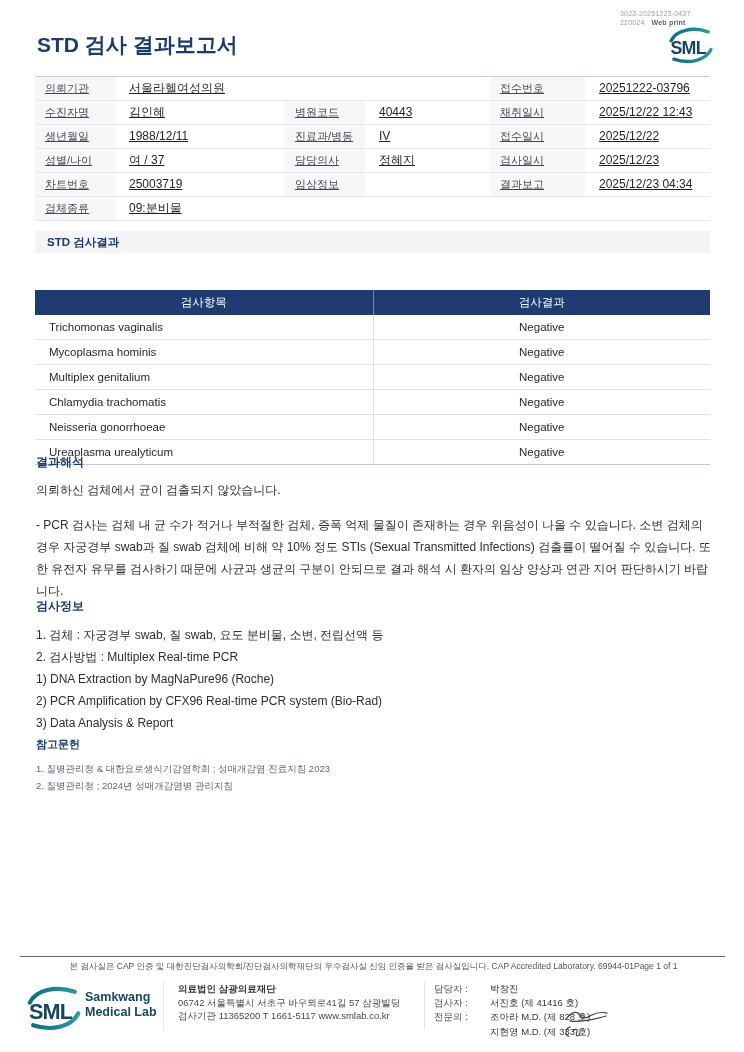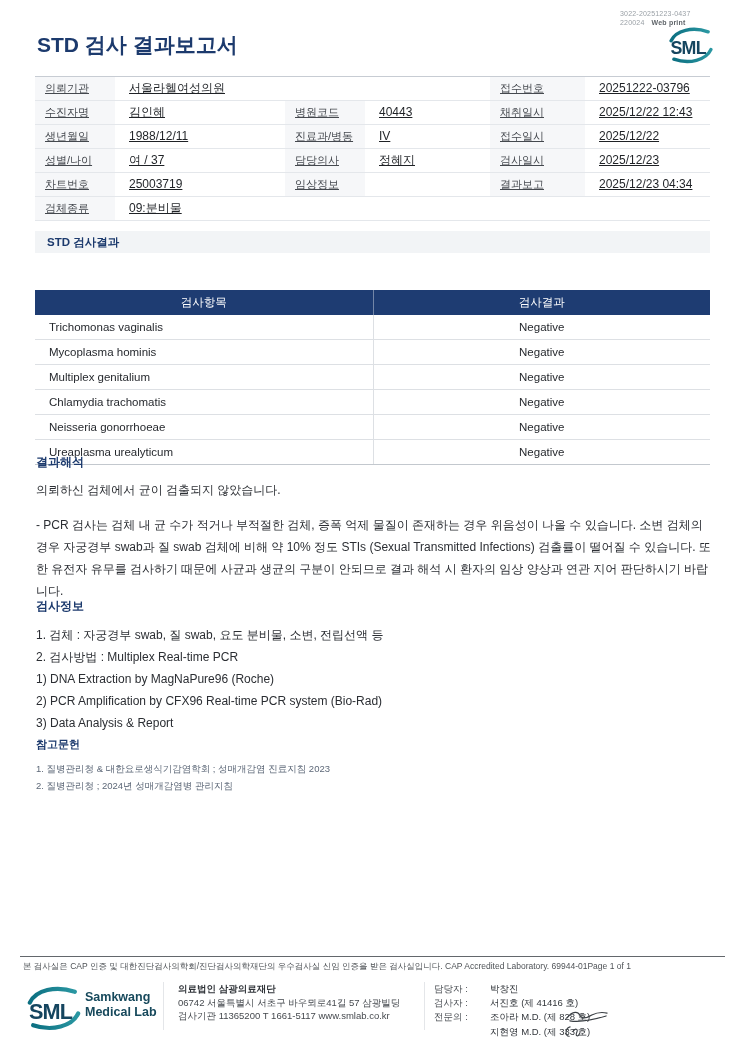--- a/index.html
+++ b/index.html
@@ -55,21 +55,21 @@
   #interpretation .p2 { margin-top:13px; line-height:22px; }
   #test-info { top:598px; }
   #test-info .line { line-height:22px; }
   #references { top:737px; }
   #references h3 { font-size:11px; margin-bottom:8px; }
   #references .line { font-size:9.5px; line-height:17px; color:#5d6878; }
   
   .footer-rule { position:absolute; top:956px; left:20px; width:705px; border-top:1px solid #63676c; }
   .footer-line {
     position:absolute; top:961px; left:23px; width:701px;
-    display:flex; justify-content:flex-start; font-size:8.5px; color:#4f5357;
+    display:flex; justify-content:center; font-size:8.5px; color:#4f5357;
   }
   .lab-name { position:absolute; top:990px; left:85px; font-size:12.5px; line-height:14.5px; color:#17495c; font-weight:bold; }
   .v-div { position:absolute; top:982px; height:48px; width:1px; background:#e4e6e9; }
   .v-div-1 { left:163px; }
   .v-div-2 { left:424px; }
   .company-info { position:absolute; top:982px; left:178px; font-size:9.5px; line-height:13.5px; color:#45494e; }
   .company-info .org { font-weight:bold; color:#2e3237; }
   .staff { position:absolute; top:982px; left:434px; font-size:9.5px; line-height:14.2px; }
   .staff-row { display:flex; }
   .s-label { width:44px; color:#4d5156; }

